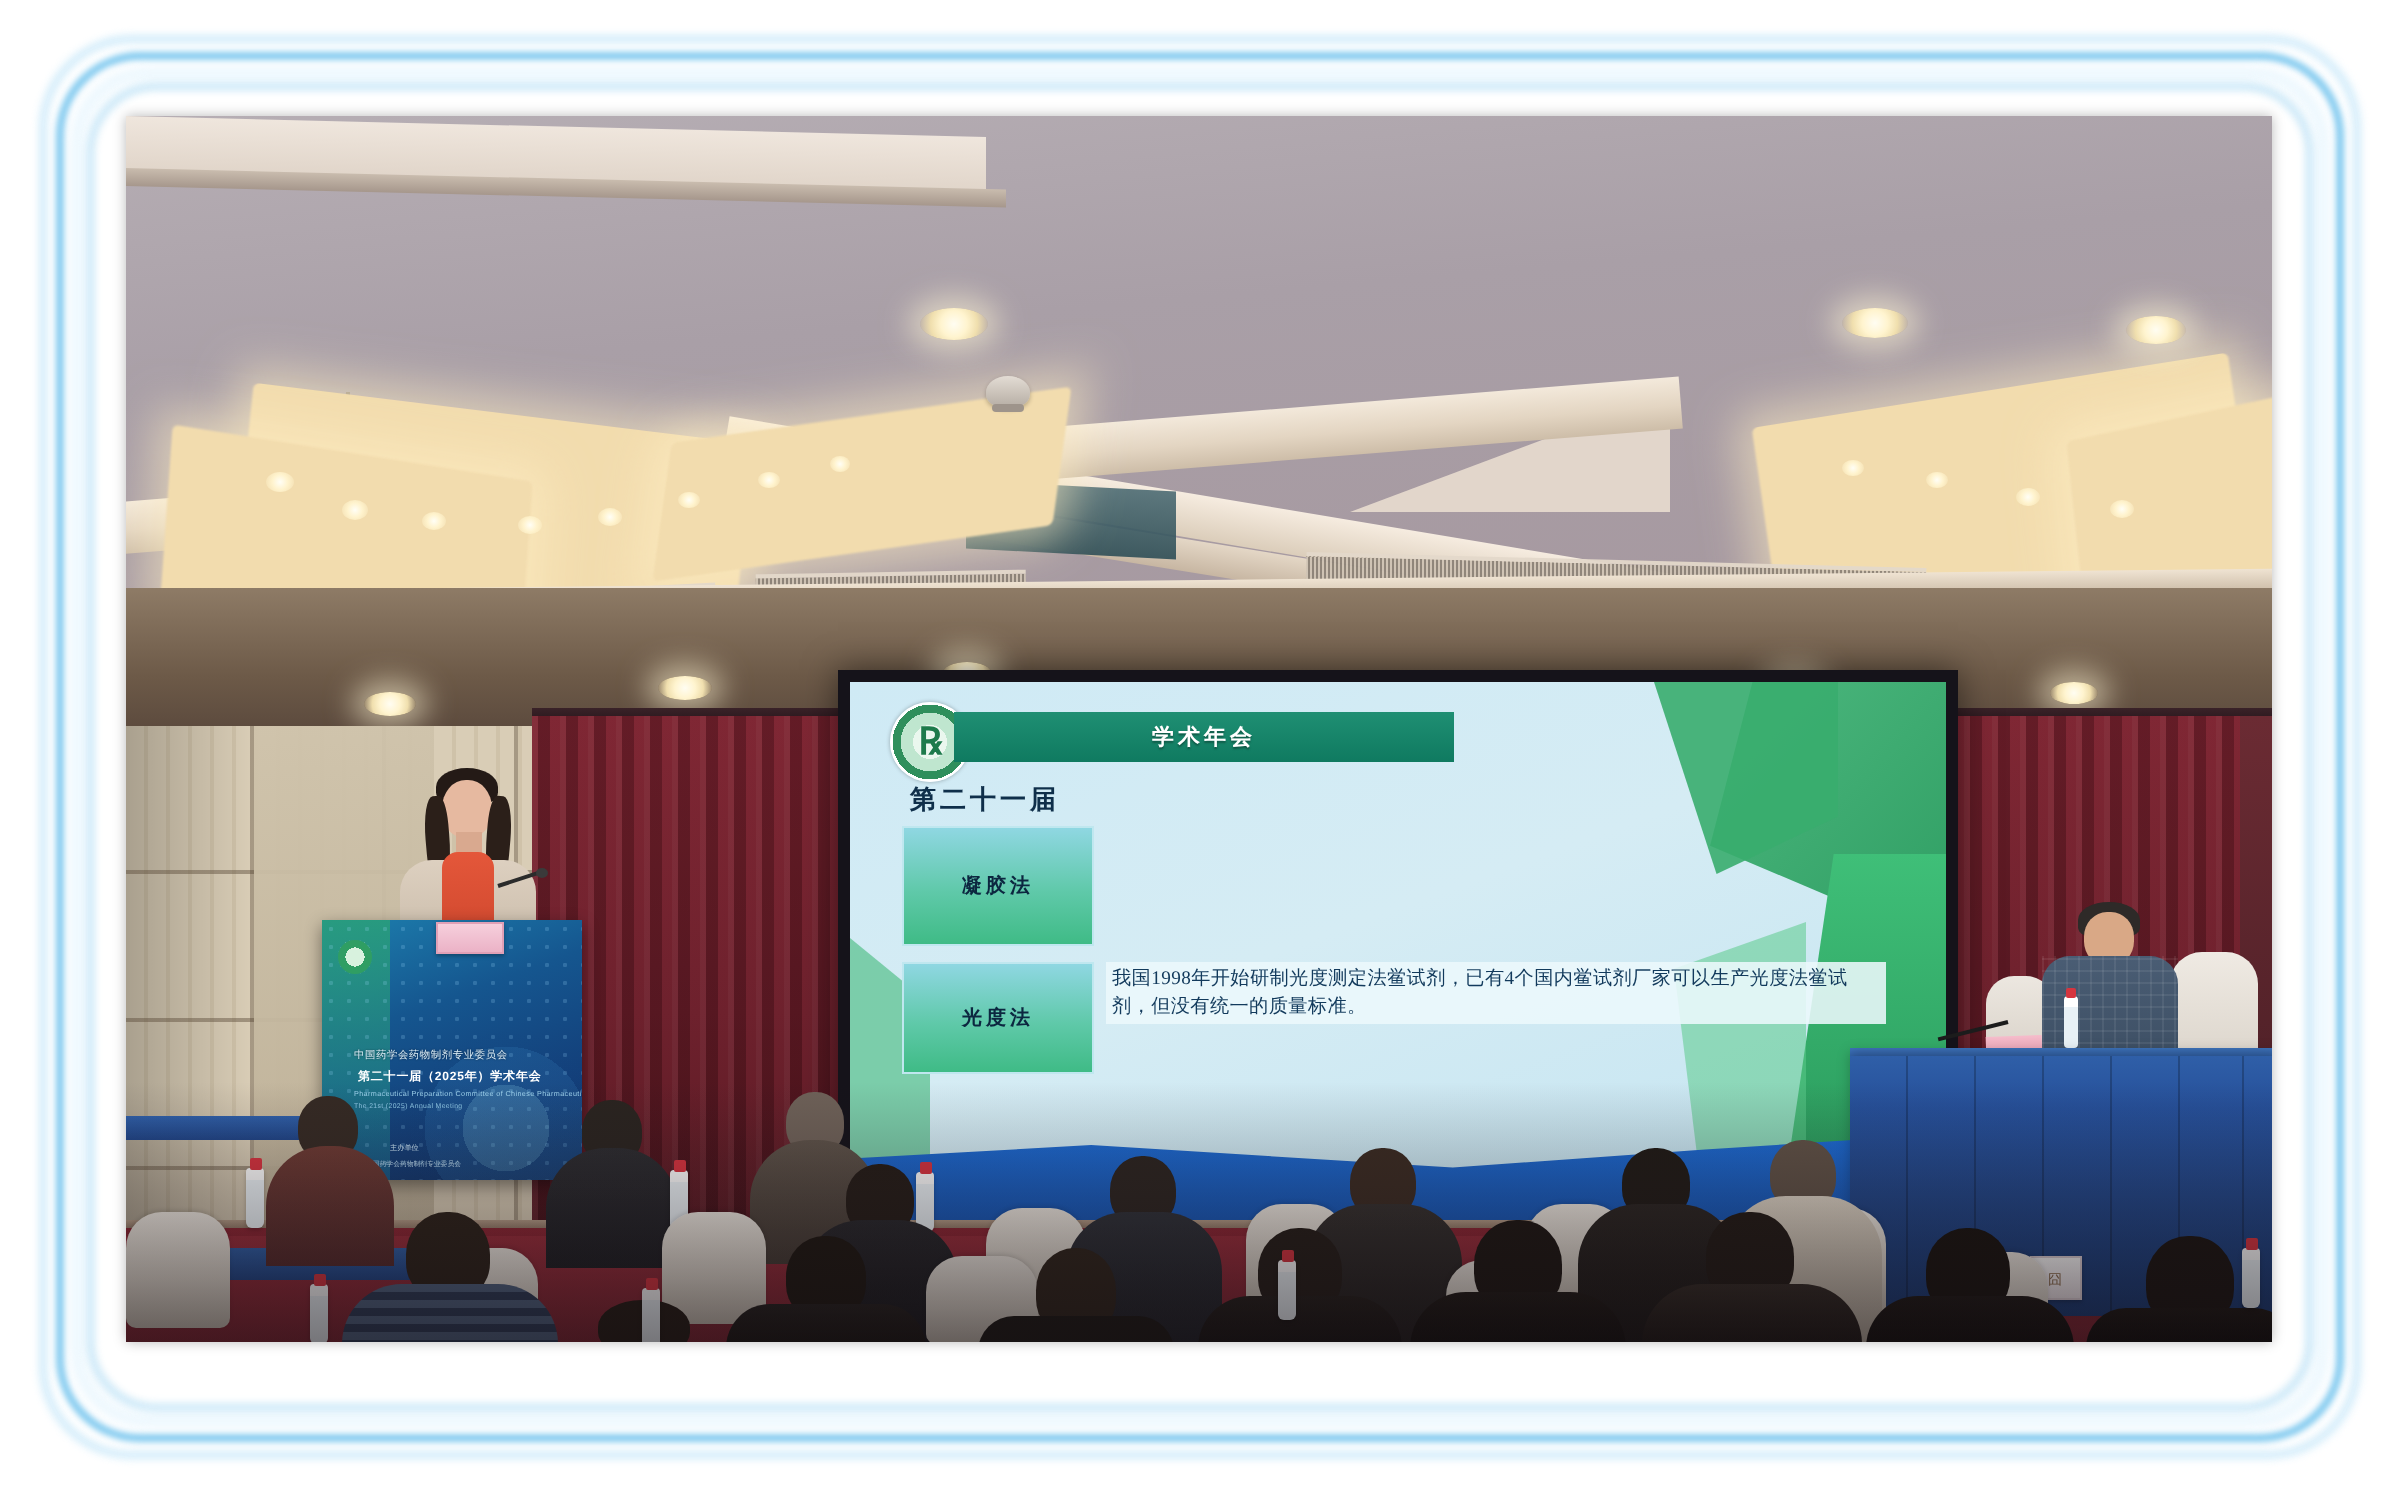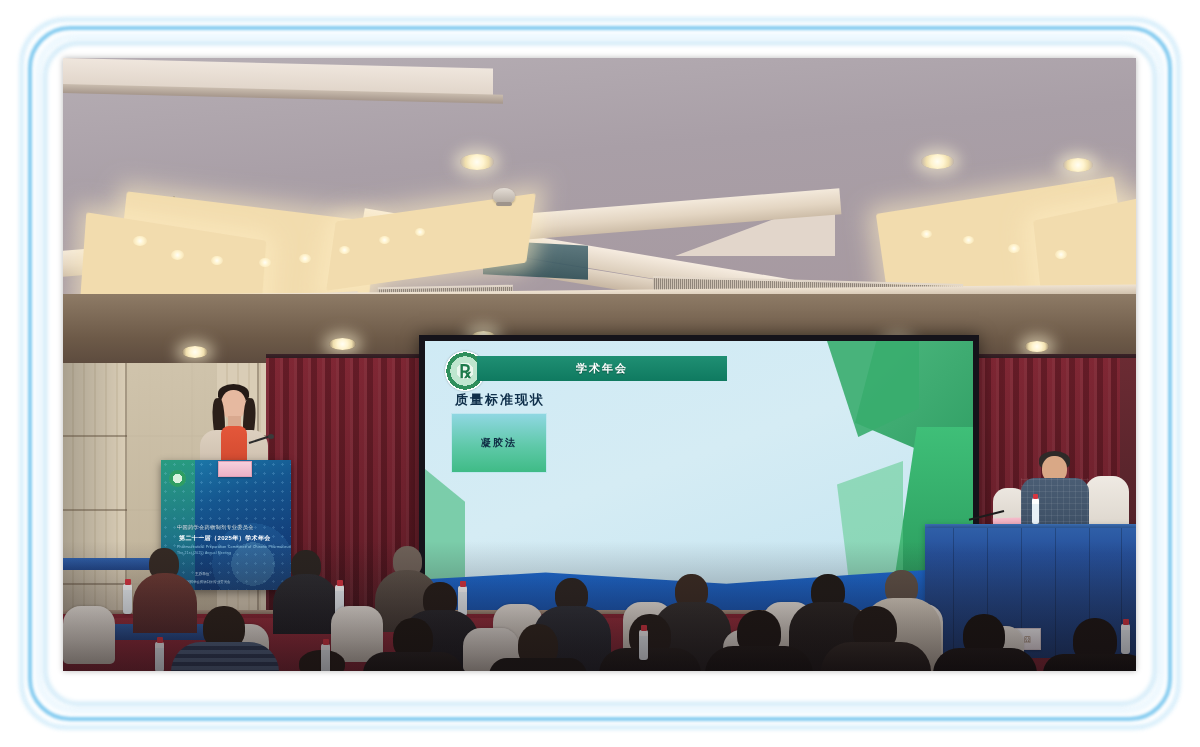--- a/index.html
+++ b/index.html
@@ -683,26 +683,30 @@
         <div class="gfx g-left"></div>
 
         <div class="slide-logo">
           <span class="emblem">℞</span>
         </div>
 
         <div class="slide-title-bar">
           <span class="t">学术年会</span>
         </div>
 
-        <div class="slide-subtitle">质量标准现状</div>
+        <div class="slide-subtitle">第二十一届</div>
 
         <div class="method-box mb-1">
           <span class="lbl">凝胶法</span>
         </div>
 
+        <div class="method-box mb-2">
+          <span class="lbl">光度法</span>
+        </div>
+        <div class="para para-2">我国1998年开始研制光度测定法鲎试剂，已有4个国内鲎试剂厂家可以生产光度法鲎试剂，但没有统一的质量标准。</div>
 
         <div class="wave-teal"></div>
         <div class="wave-green"></div>
         <div class="wave-blue"></div>
       </div>
     </div>
 
     <div class="stage-edge"></div>
     <div class="stage-floor"></div>
     <div class="carpet"></div>

